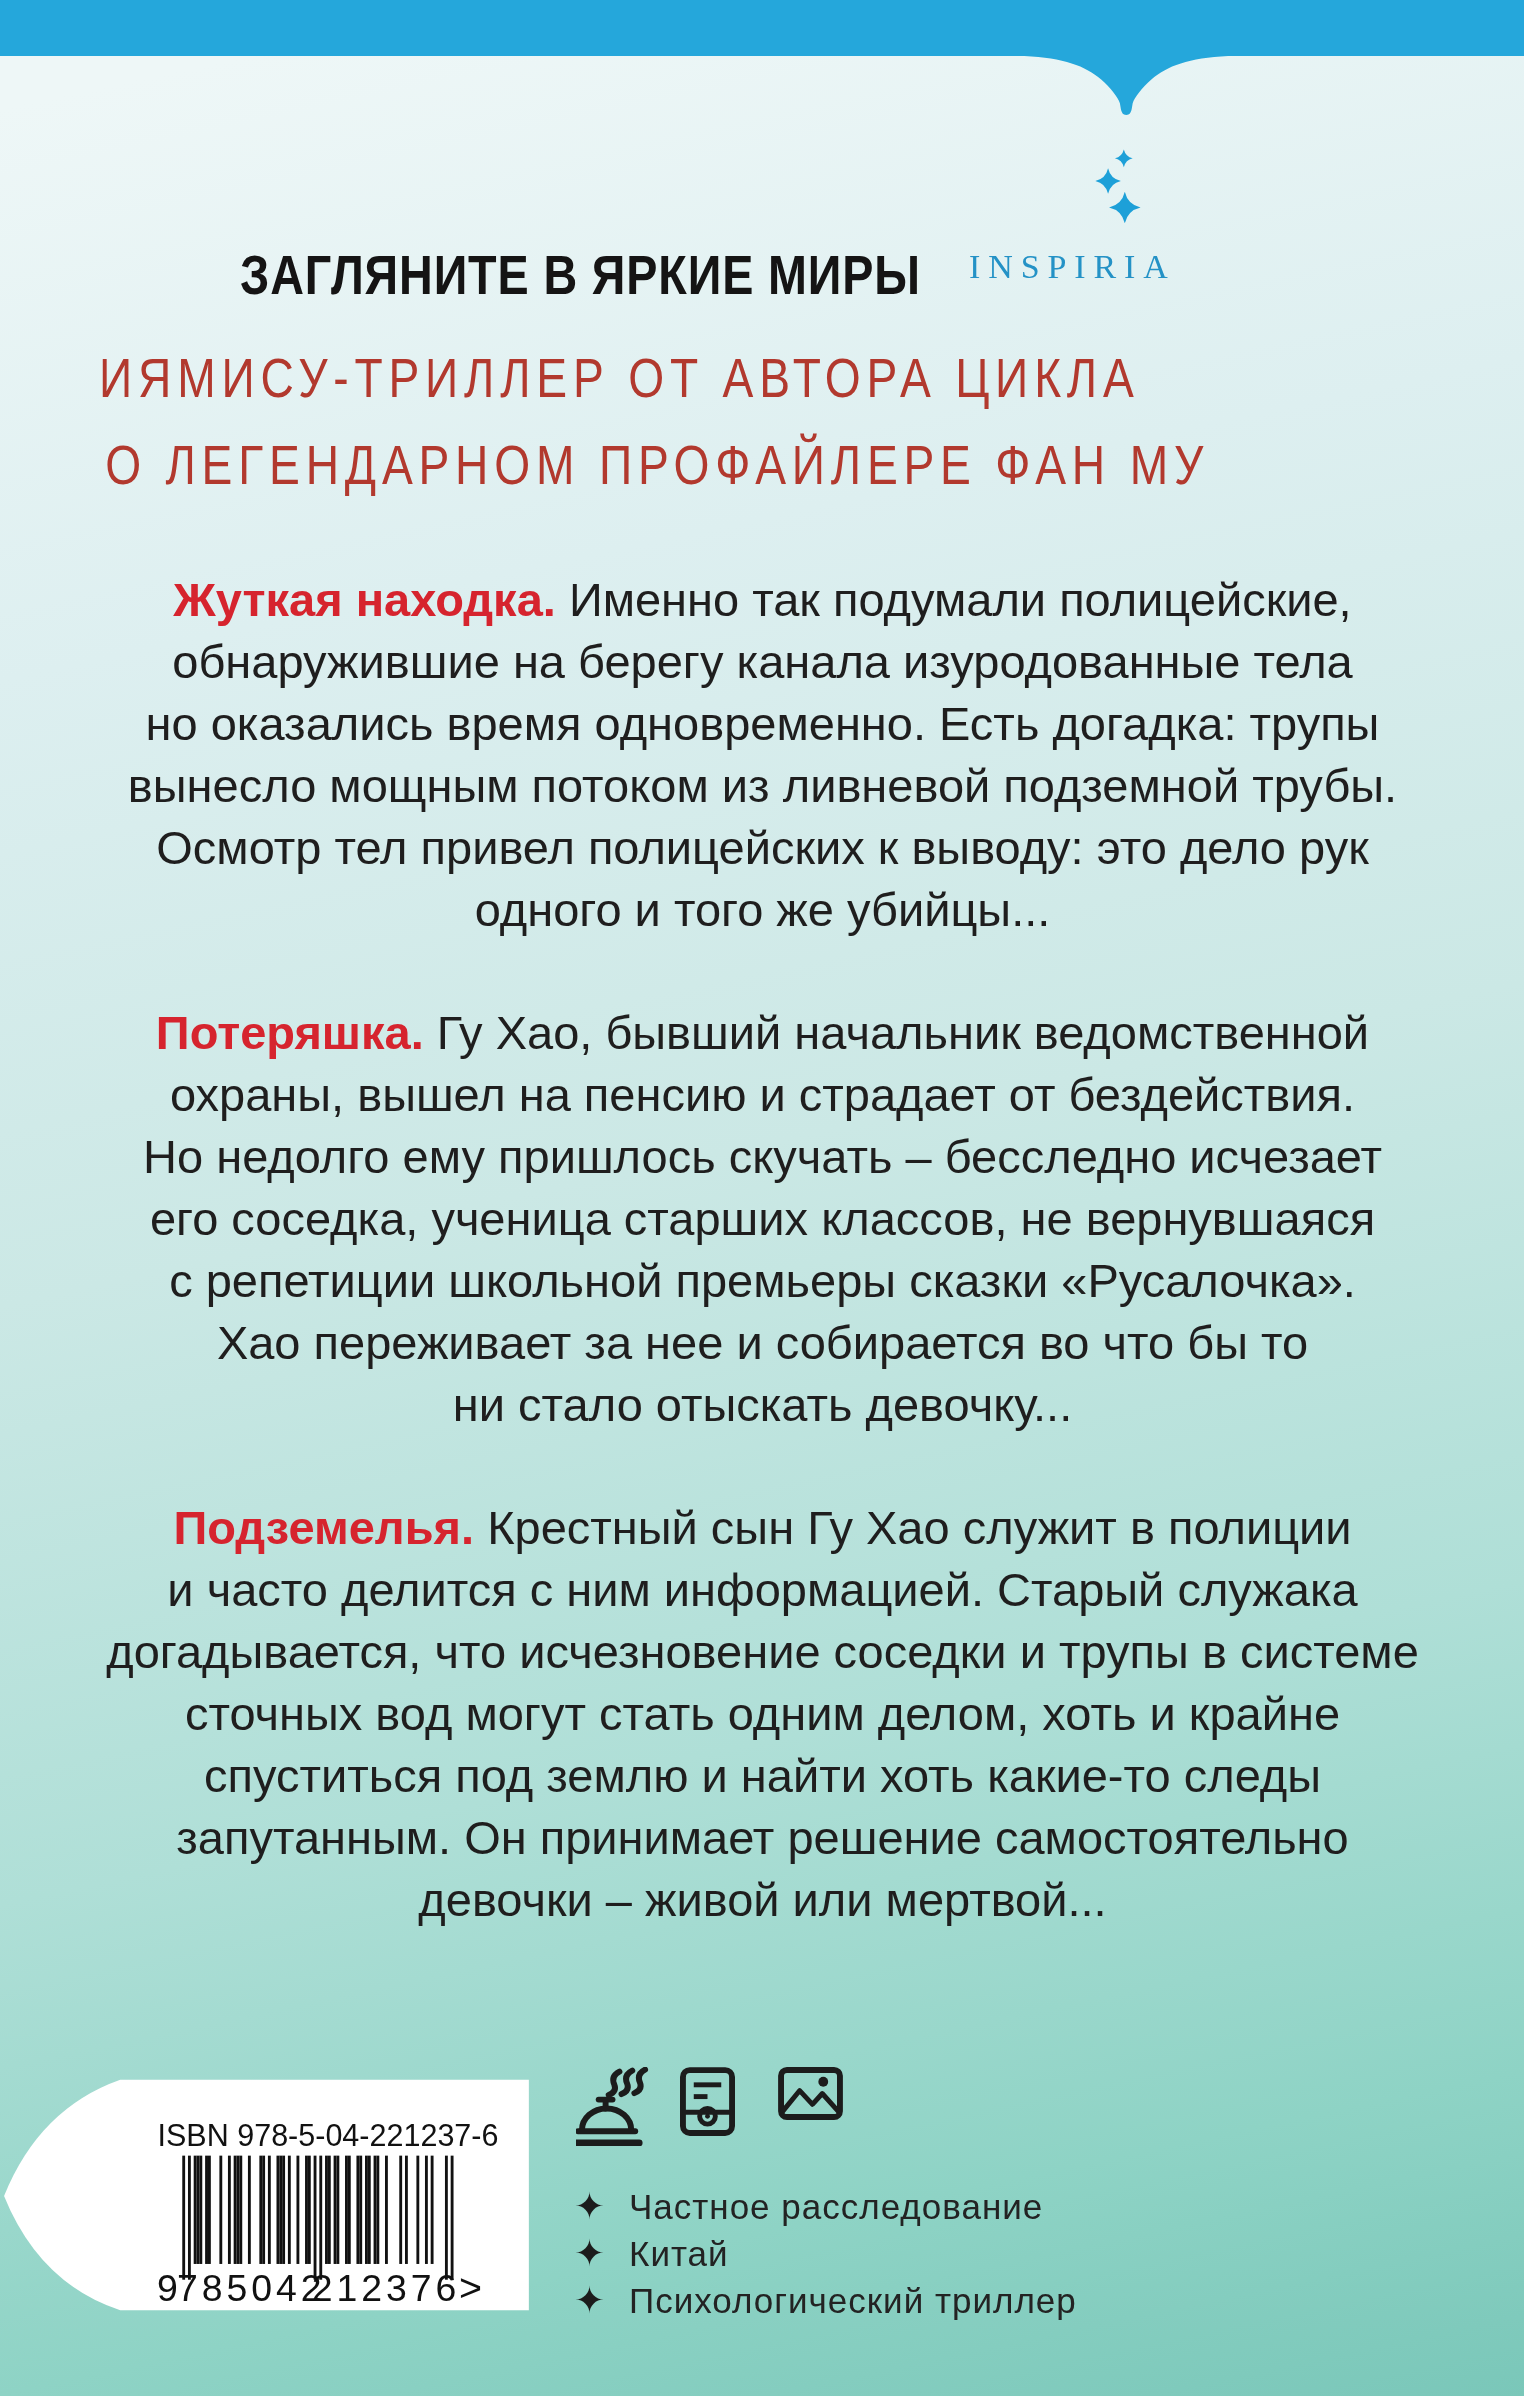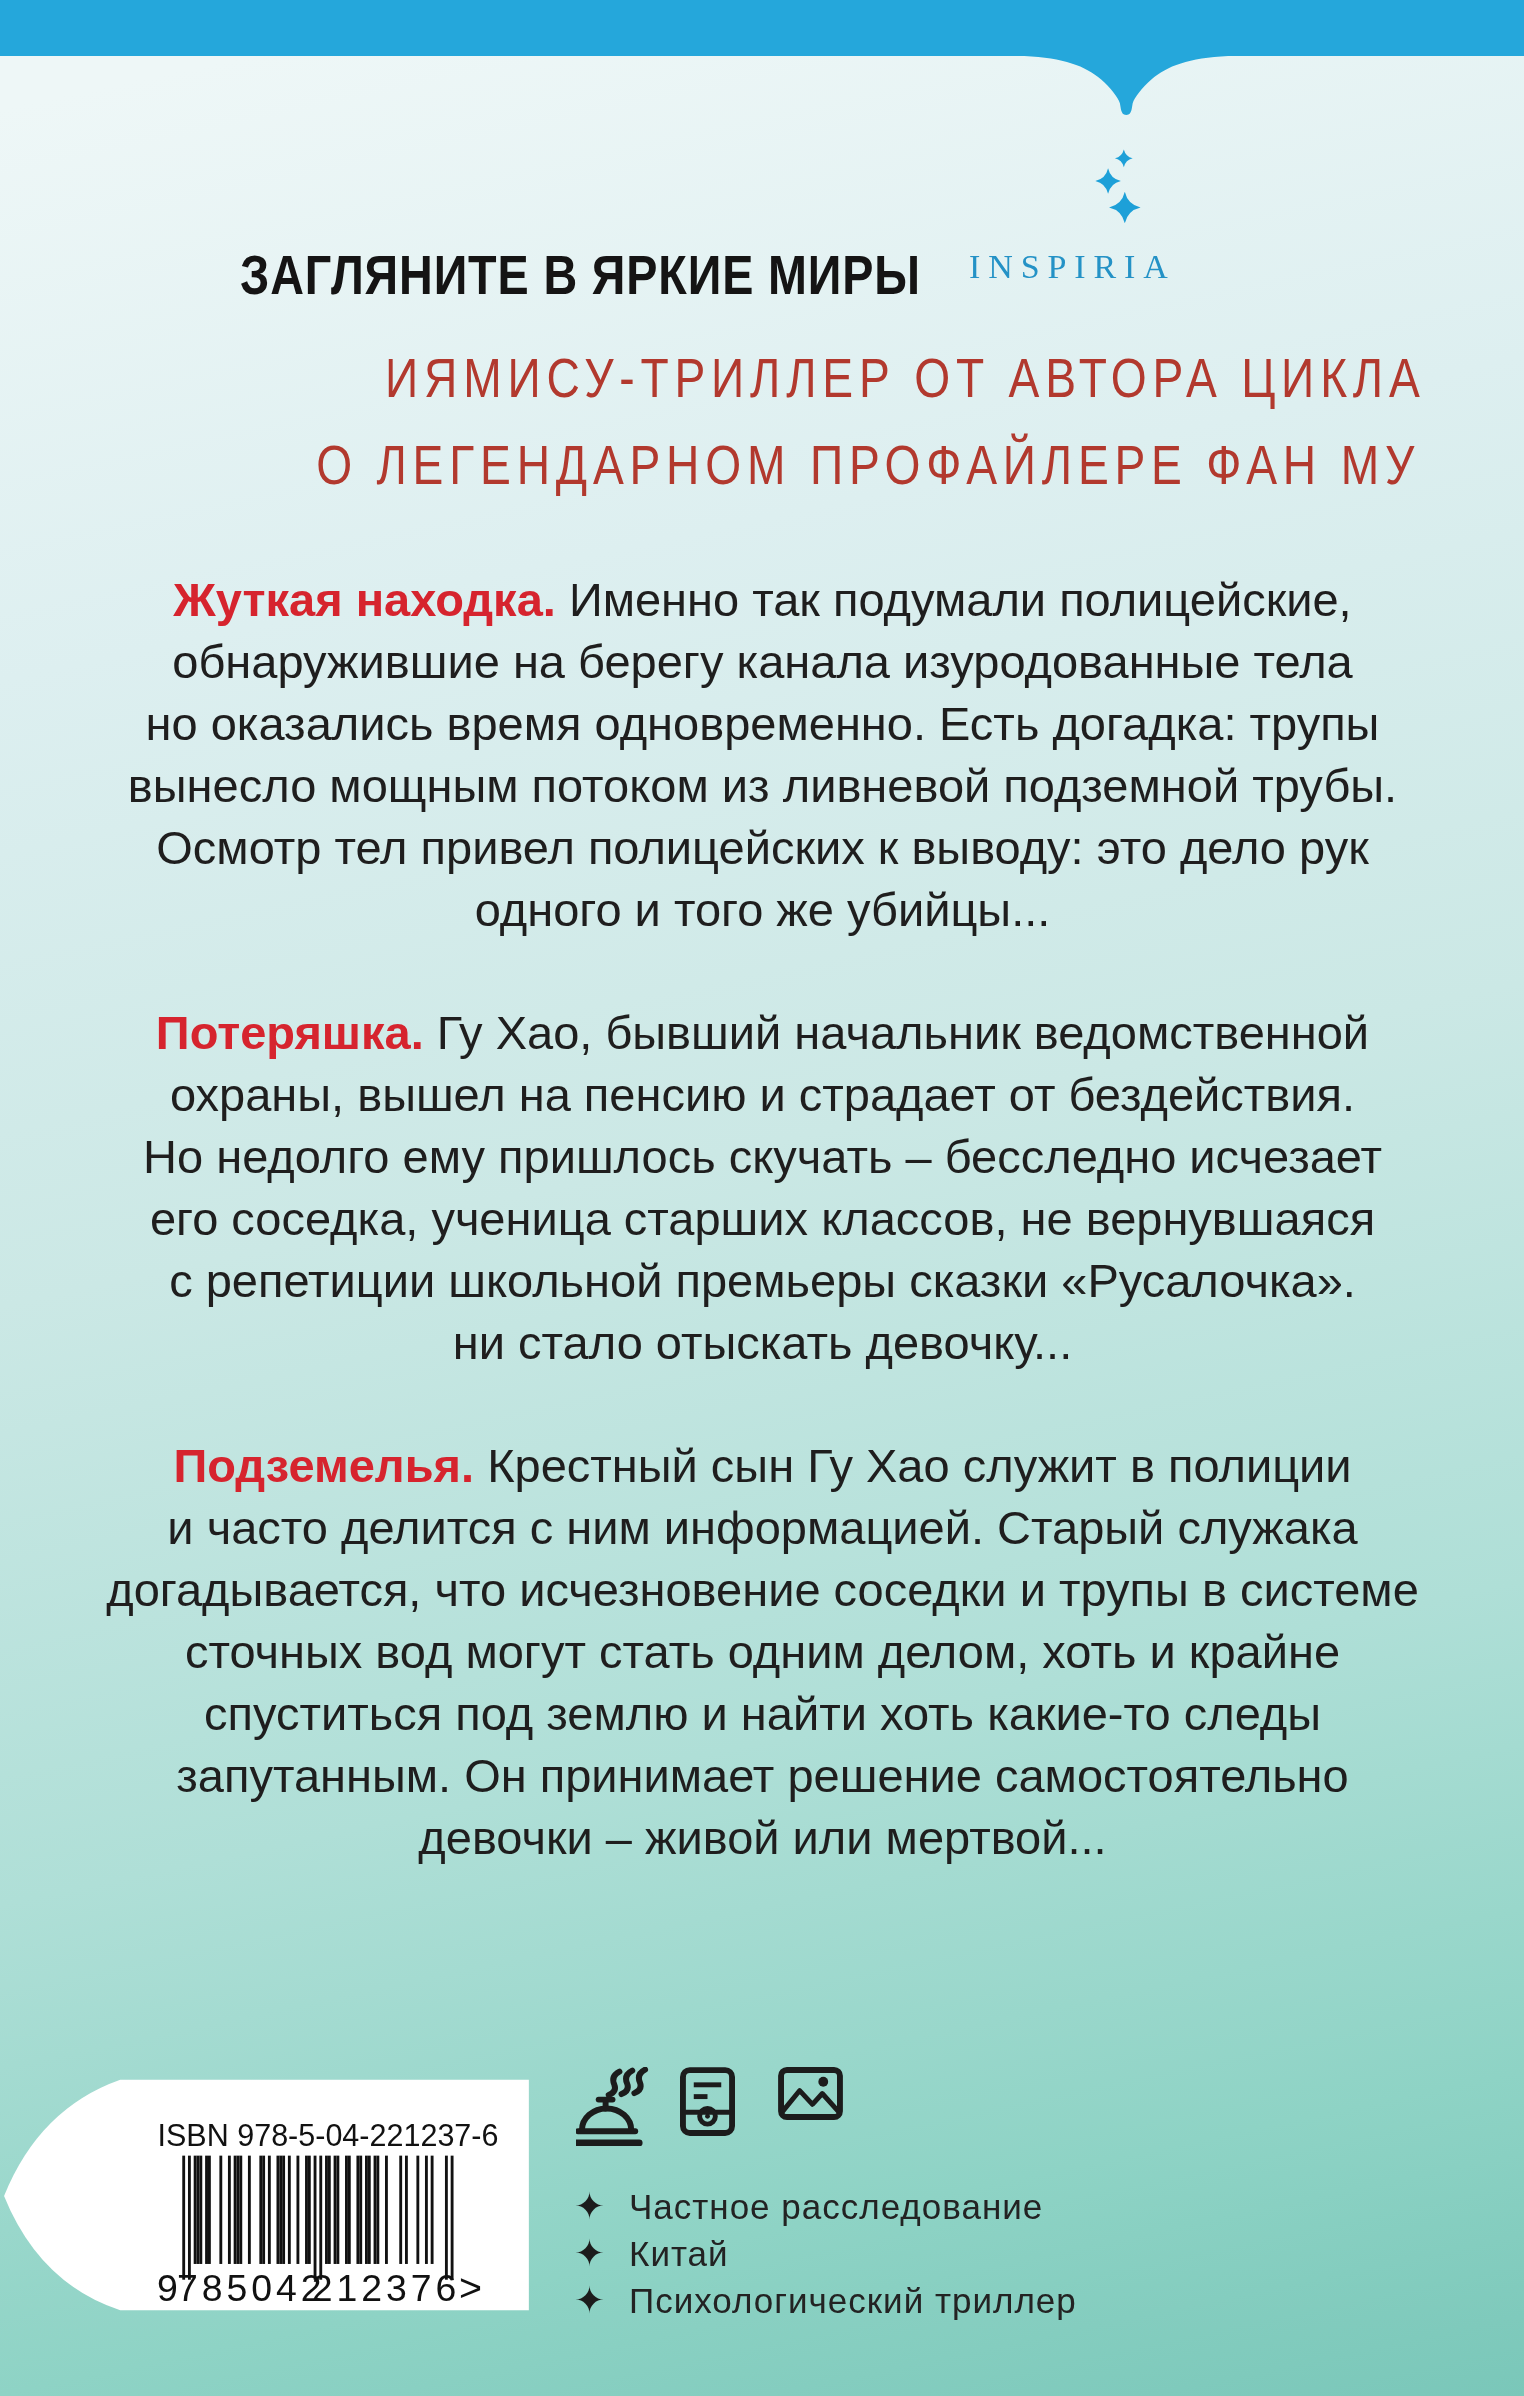--- a/index.html
+++ b/index.html
@@ -6,21 +6,21 @@
   body{width:1525px;height:2397px;position:relative;overflow:hidden;
        font-family:"Liberation Sans",sans-serif;
        background:linear-gradient(168deg,#eef7f7 4%,#ddeff0 25%,#cbe8e5 48%,#afdfd7 70%,#8ed3c5 88%,#7ac7b9 100%);}
   .band{position:absolute;left:0;top:0;width:1525px;height:56px;background:#25a7db;}
   .drip-svg{position:absolute;left:965px;top:54px;}
   .tagline{position:absolute;left:240px;top:243px;font-size:55px;font-weight:bold;
            color:#151414;white-space:nowrap;letter-spacing:1px;}
   .tagline span{display:inline-block;transform:scaleX(0.85);transform-origin:left center;}
   .logo{position:absolute;left:969px;top:248px;font-family:"Liberation Serif",serif;
         font-size:34px;letter-spacing:7.9px;color:#2492c6;white-space:nowrap;}
-  .heading{position:absolute;left:0;top:335px;width:1525px;text-align:right;
+  .heading{position:absolute;left:0;top:335px;width:1525px;text-align:left;
            font-size:55px;line-height:87px;color:#b2392e;letter-spacing:6.9px;white-space:nowrap;}
   .heading .hline span{display:inline-block;transform:scaleX(0.84);}
   .body-text{position:absolute;left:63px;top:537px;width:1399px;text-align:center;
              font-size:47px;line-height:62px;color:#1f1e1e;}
   .par{margin-bottom:61px;margin-top:32px;}
   .line{white-space:nowrap;}
   .lead{color:#d6242e;font-weight:bold;}
   .icons{position:absolute;left:576px;top:2067px;}
   .icon{position:absolute;top:0;}
   .tags{position:absolute;left:574px;top:2183px;}
@@ -68,20 +68,21 @@
       <div class="line">вынесло мощным потоком из ливневой подземной трубы.</div>
       <div class="line">Осмотр тел привел полицейских к выводу: это дело рук</div>
       <div class="line">одного и того же убийцы...</div>
     </div>
     <div class="par">
       <div class="line"><span class="lead">Потеряшка. </span>Гу Хао, бывший начальник ведомственной</div>
       <div class="line">охраны, вышел на пенсию и страдает от бездействия.</div>
       <div class="line">Но недолго ему пришлось скучать – бесследно исчезает</div>
       <div class="line">его соседка, ученица старших классов, не вернувшаяся</div>
       <div class="line">с репетиции школьной премьеры сказки «Русалочка».</div>
+      <div class="line">Хао переживает за нее и собирается во что бы то</div>
       <div class="line">ни стало отыскать девочку...</div>
     </div>
     <div class="par">
       <div class="line"><span class="lead">Подземелья. </span>Крестный сын Гу Хао служит в полиции</div>
       <div class="line">и часто делится с ним информацией. Старый служака</div>
       <div class="line">догадывается, что исчезновение соседки и трупы в системе</div>
       <div class="line">сточных вод могут стать одним делом, хоть и крайне</div>
       <div class="line">спуститься под землю и найти хоть какие-то следы</div>
       <div class="line">запутанным. Он принимает решение самостоятельно</div>
       <div class="line">девочки – живой или мертвой...</div>

